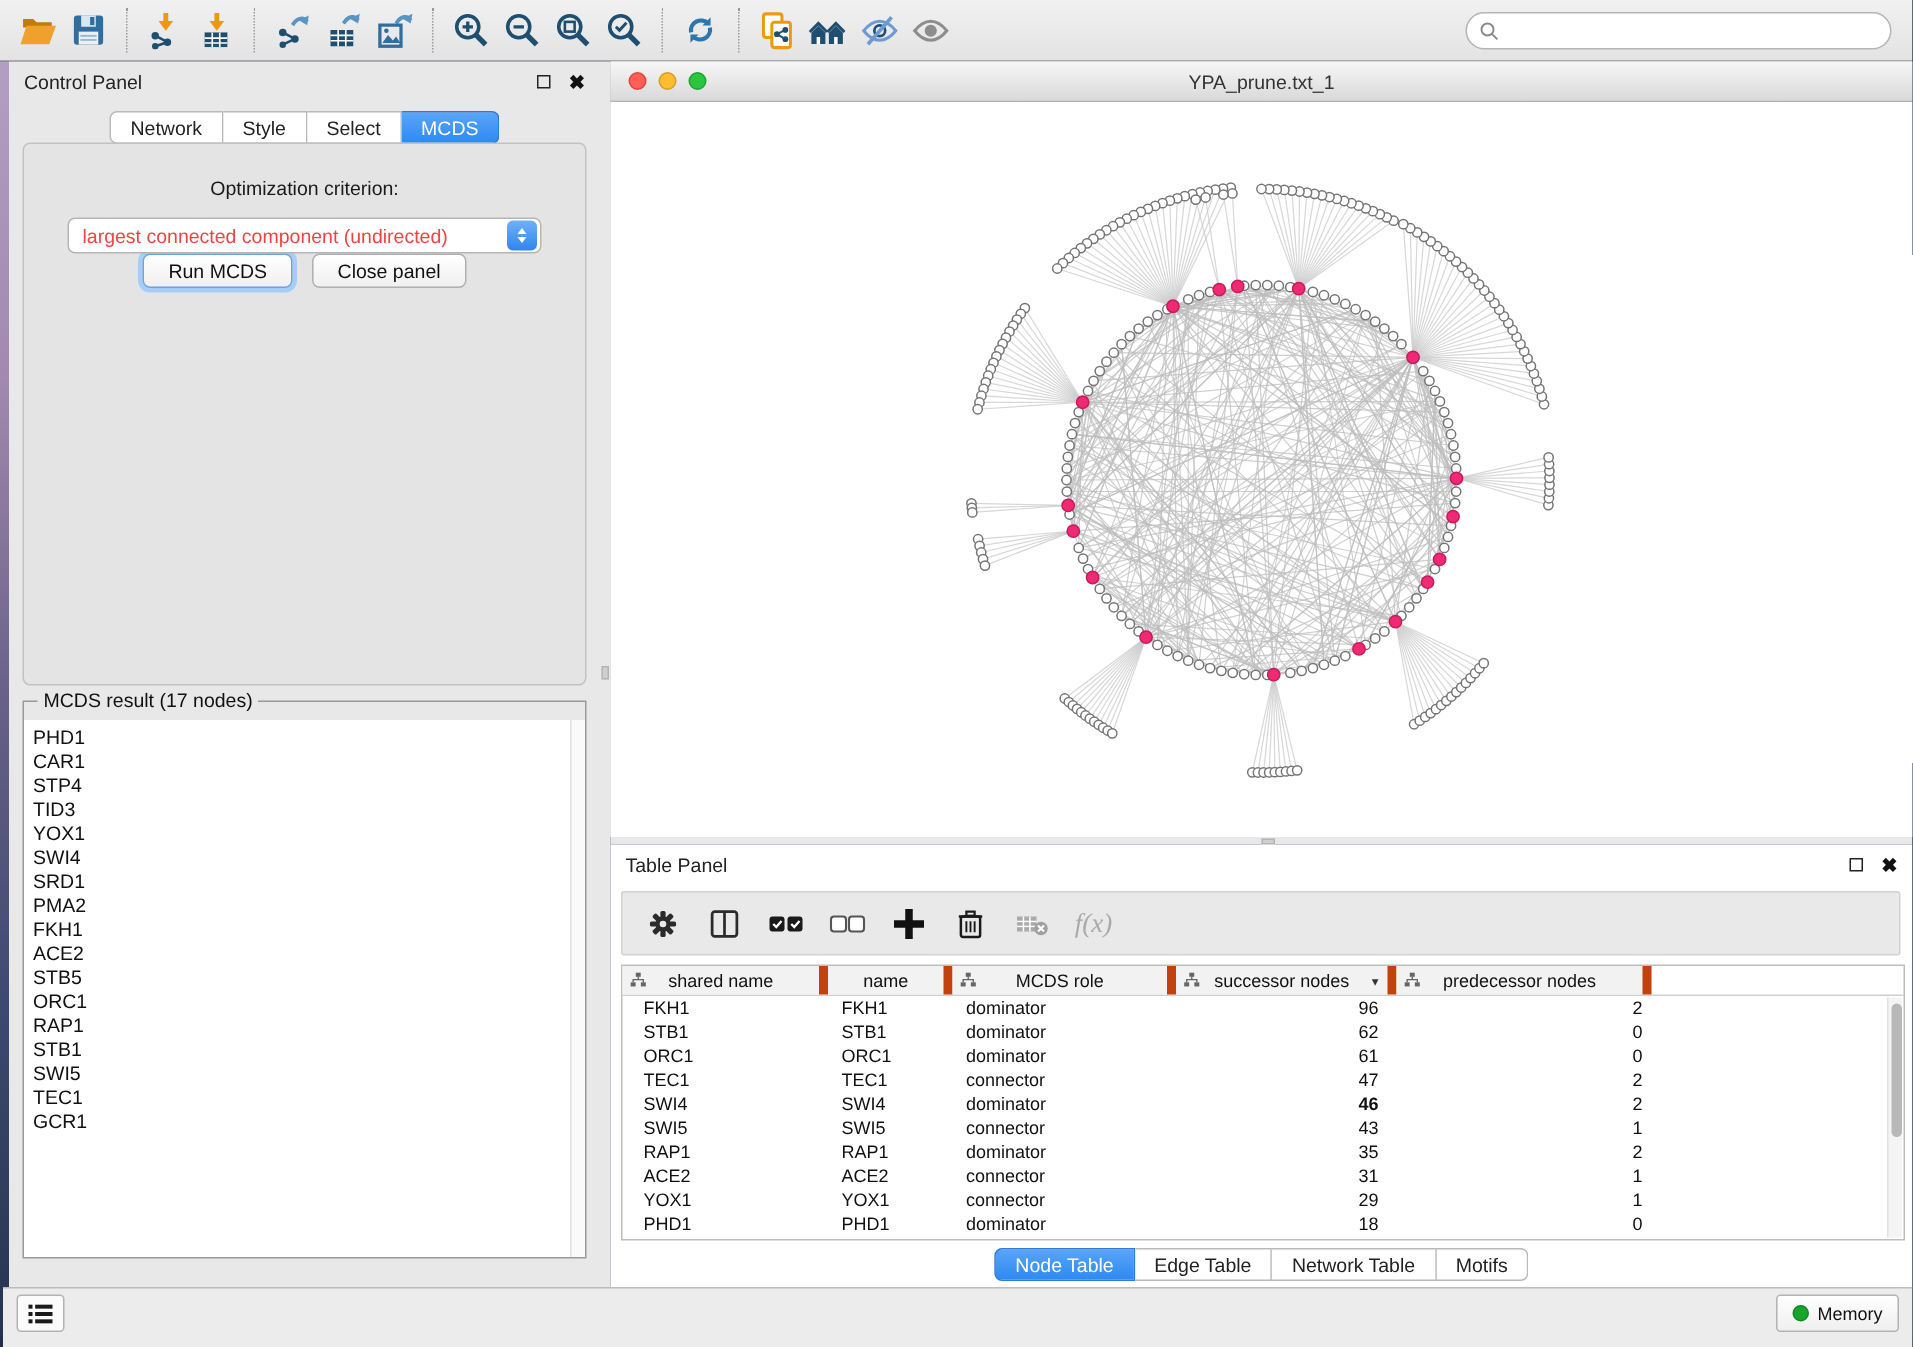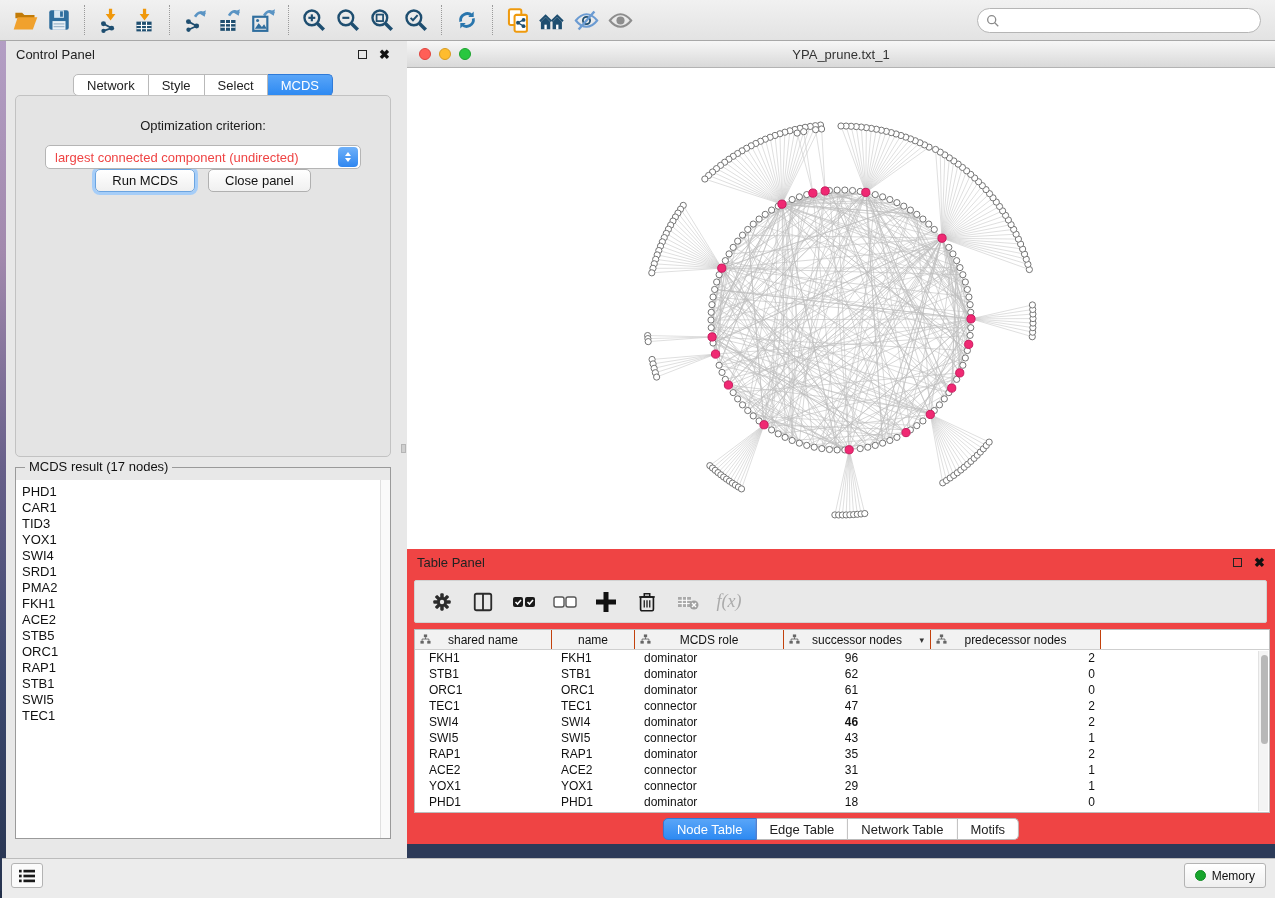--- a/index.html
+++ b/index.html
@@ -74,36 +74,36 @@
   .t-yellow { background:#febc2e; border:0.5px solid #d89c22; }
   .t-green { background:#29c73f; border:0.5px solid #1da32f; }
   #net-title { position:absolute; left:0; right:0; text-align:center; font-size:13px; color:#333; }
   #net-canvas { position:absolute; left:0; top:27px; width:868px; height:490px; background:#fff; overflow:hidden; }
 
   
   #h-divider { position:absolute; left:407px; top:558px; width:868px; height:5px; background:#e8e8e8; }
   #h-divider .grip { position:absolute; left:50%; top:1px; width:9px; height:4px; background:#cfcfcf; border:1px solid #b5b5b5; }
 
   
-  #table-panel { position:absolute; left:407px; top:549px; width:868px; height:295px; background:#ef4444; }
+  #table-panel { position:absolute; left:407px; top:563px; width:868px; height:295px; background:#ffffff; }
   #tp-toolbar { position:absolute; left:7px; top:31px; width:853px; height:43px; background:#e9e9e9;
     border:1px solid #d2d2d2; border-radius:2px; display:flex; align-items:center; gap:15px; padding-left:14px; }
   .tp-icon { width:26px; height:26px; display:flex; align-items:center; justify-content:center; cursor:pointer; }
   .tp-icon.disabled { cursor:default; }
   .fx-label { font-family:"Liberation Serif", serif; font-style:italic; font-size:18px; color:#aaa; }
 
   #tp-table { position:absolute; left:7px; top:80px; width:856px; height:184px; background:#fff; border:1px solid #bdbdbd; }
   #tp-header { display:flex; height:20px; border-bottom:1px solid #cfcfcf; font-size:12px; color:#111; }
-  .th { background:#f2f2f2; border-right:1px solid #c2410c; display:flex; align-items:center; justify-content:center; position:relative; }
+  .th { background:#f2f2f2; border-right:6px solid #c2410c; display:flex; align-items:center; justify-content:center; position:relative; }
   .th .col-icon { position:absolute; left:5px; }
   .th .sort-caret { position:absolute; right:6px; font-size:9px; color:#333; }
   .tbody-row { display:flex; height:16px; font-size:12px; color:#111; align-items:center; }
   .td { overflow:hidden; white-space:nowrap; }
   .td.c0 { padding-left:14px; } .td.c1 { padding-left:9px; } .td.c2 { padding-left:9px; }
-  .td.c3 { text-align:center; padding-right:12px; } .td.c4 { text-align:right; padding-right:6px; }
+  .td.c3 { text-align:right; padding-right:12px; } .td.c4 { text-align:right; padding-right:6px; }
   #tp-scroll { position:absolute; right:1px; top:21px; width:10px; bottom:1px; background:#f4f4f4; border-left:1px solid #e2e2e2; }
   #tp-thumb { position:absolute; left:1.5px; top:4px; width:7px; height:89px; background:#b8b8b8; border-radius:4px; }
   #tp-tabs { top:269px; }
 
   
   #status-bar { position:absolute; left:2px; top:858px; width:1273px; height:49px; background:#ececec; border-top:1px solid #bcbcbc; }
   #status-list-btn { position:absolute; left:9px; top:4px; width:32px; height:25px; background:#fbfbfb;
     border:1px solid #b3b3b3; border-radius:3px; display:flex; align-items:center; justify-content:center; cursor:pointer; }
   #memory-btn { position:absolute; right:9px; top:4px; height:25px; padding:0 10px; background:linear-gradient(#ffffff,#efefef);
     border:1px solid #b3b3b3; border-radius:3px; display:flex; align-items:center; gap:6px; font-size:12px; color:#111; cursor:pointer; }
@@ -303,33 +303,35 @@
       <button class="cp-btn focused">Run MCDS</button>
       <button class="cp-btn">Close panel</button>
     </div>
   </div>
   <div id="result-group">
     <span id="result-legend">MCDS result (17 nodes)</span>
     <div id="result-frame"></div>
     <div id="result-list">
         <div class="result-item">PHD1</div>
         <div class="result-item">CAR1</div>
+        <div class="result-item">STP4</div>
         <div class="result-item">TID3</div>
         <div class="result-item">YOX1</div>
         <div class="result-item">SWI4</div>
         <div class="result-item">SRD1</div>
         <div class="result-item">PMA2</div>
         <div class="result-item">FKH1</div>
         <div class="result-item">ACE2</div>
         <div class="result-item">STB5</div>
         <div class="result-item">ORC1</div>
         <div class="result-item">RAP1</div>
         <div class="result-item">STB1</div>
         <div class="result-item">SWI5</div>
         <div class="result-item">TEC1</div>
+        <div class="result-item">GCR1</div>
       </div>
     <div id="result-scroll"></div>
   </div>
 </div>
 
 <div id="v-divider">
     <div class="grip"></div>
   </div>
 
 <div id="network-window">

